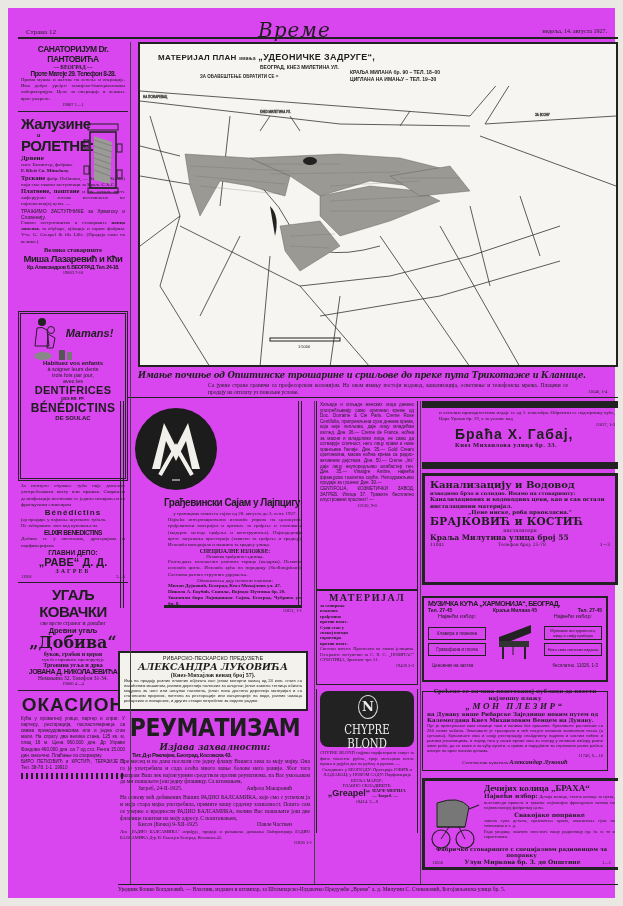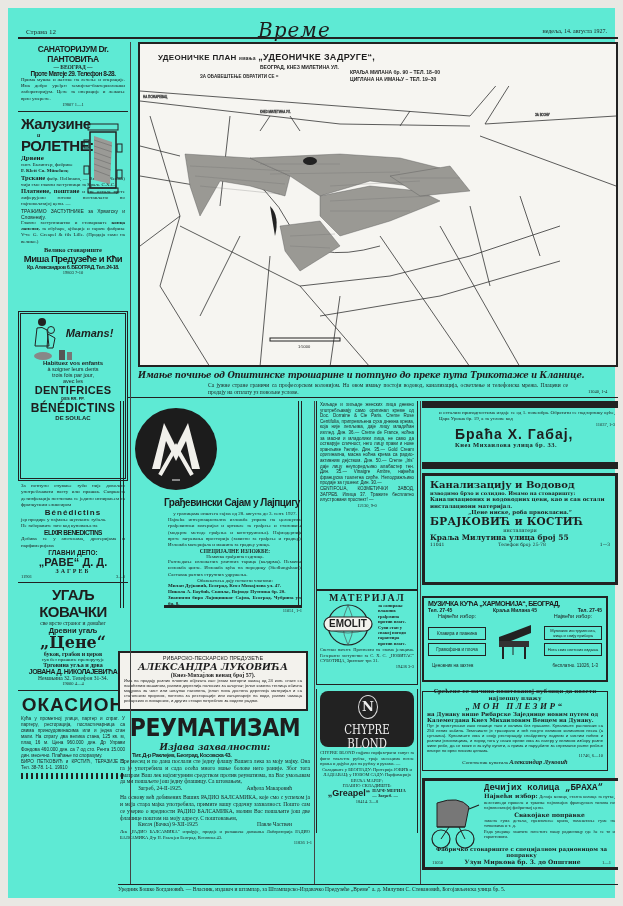--- a/index.html
+++ b/index.html
@@ -1,17 +1,17 @@
 <!DOCTYPE html>
 <html><head>
 <meta charset="utf-8">
 <style>
 *{box-sizing:border-box;margin:0;padding:0}
 body{width:623px;height:906px;background:#e9e8e3;font-family:"Liberation Serif",serif;color:#1e1e1e;position:relative;overflow:hidden}
-.page{position:absolute;left:8px;top:8px;width:607px;height:890px;background:#5eead4}
+.page{position:absolute;left:8px;top:8px;width:607px;height:890px;background:#d946ef}
 .abs{position:absolute}
 .hdr-left{left:18px;top:20px;font-size:7px}
 .hdr-mast{left:250px;top:10px;font-size:20px;font-style:italic;font-family:"DejaVu Serif",serif;letter-spacing:1px}
 .hdr-right{right:8px;top:20px;font-size:6px}
 .hdr-rule{left:10px;top:29px;width:600px;height:2px;background:#222}
 .box{border:1px solid #222;background:#f3f2ed}
 .col-l{left:10px;top:34px;width:110px}
 .t{font-size:5px;line-height:6.2px;text-align:justify}
 .tc{text-align:center}
 .cond{font-family:"Liberation Sans",sans-serif;font-weight:bold;transform-origin:left;letter-spacing:-0.5px}
@@ -68,21 +68,21 @@
       <div style="width:60px">
         <div class="b" style="font-size:7px">Дрвене</div>
         <div class="t">сист. Еклингер, фабрике</div>
         <div class="t b">F. Klett Co. München;</div>
       </div>
       <div class="t"><span class="b" style="font-size:6.5px">Трскане</span> <span>фабр. Hollmann, — Braunau (Чешка) чији смо главни заступници за Краљ. С.Х.С.</span></div>
       <div class="t"><span class="b" style="font-size:6.5px">Платнене, поштане</span> <span>и све остале врсте лиферујемо готово постављено по најповољнијој цени. —</span></div>
       <div class="t" style="font-family:'Liberation Sans',sans-serif">ТРАЖИМО ЗАСТУПНИКЕ за Хрватску и Словенију.</div>
       <div class="t"><span>Главно заступништво и стовариште</span> <span class="b">конца ланеног,</span> <span>за обућаре, ајбације и сараче фабрике V-ve G. Greapel &amp; fils Lille. (Продаја само на велико.)</span></div>
       <div class="tc b" style="font-size:6.5px;margin-top:1px">Велико стовариште</div>
-      <div class="tc cond" style="font-size:9.5px">Миша Предузеће и Кћи</div>
+      <div class="tc cond" style="font-size:9.5px">Миша Лазаревић и Кћи</div>
       <div class="tc cond" style="font-size:5.5px">Кр. Александров 6.  БЕОГРАД.  Тел. 24-18.</div>
       <div class="tc small">19803 7-10</div>
     </div>
     <div style="border:3px double #222;margin:1px 0;padding:2px;height:170px;text-align:center;font-family:'Liberation Sans',sans-serif">
       <div style="display:flex;align-items:center;justify-content:center;gap:3px">
         <span>
             <svg width="30" height="34" viewBox="0 0 30 34">
               <circle cx="9" cy="6" r="4" fill="#222"></circle>
               <path d="M4 12 Q9 10 14 14 L16 30 L2 30 Z" fill="none" stroke="#222"></path>
               <circle cx="18" cy="14" r="3.5" fill="none" stroke="#222"></circle>
@@ -120,40 +120,40 @@
       <div class="small" style="display:flex;justify-content:space-between">
           <span>11901</span>
           <span>3—3</span>
         </div>
     </div>
     <div class="sep"></div>
     <div style="padding:1px 3px;text-align:center">
       <div class="cond" style="font-size:15px;line-height:17px">УГАЉ КОВАЧКИ</div>
       <div style="font-size:5.5px">све врсте страног и домаћег</div>
       <div class="b" style="font-size:7.5px;font-family:'Liberation Sans',sans-serif">Древни угаљ</div>
-      <div class="b" style="font-size:16px;line-height:16px;font-family:'DejaVu Serif',serif">„Цене“</div>
+      <div class="b" style="font-size:16px;line-height:16px;font-family:'DejaVu Serif',serif">„Добива“</div>
       <div class="b" style="font-size:6px">буков, грабов и церов</div>
       <div style="font-size:5px">сув без прашине препоручује</div>
       <div class="b" style="font-size:6px">Трговина угља и дрва</div>
       <div class="cond" style="font-size:7px">ЈОВАНА Д. НИКОЛАЈЕВИЋА</div>
       <div style="font-size:5.5px">Немањина 32.  Телефон 31-34.</div>
       <div class="small">19000 4—4</div>
     </div>
     <div class="sep"></div>
     <div style="padding:1px 3px">
       <div class="tc cond" style="font-size:19px;line-height:22px;letter-spacing:1px">ОКАСИОН</div>
       <div class="t" style="font-family:'Liberation Sans',sans-serif;font-size:4.6px">Кућа у прометној улици, партер и спрат. У партеру, ресторација, посластичарница са свима приноудовинасима или и једна стан мали. На спрату два велика стана, 125 кв. м, плац 16 м. Цена 960.000 дин. Др Управи Фондова 460.000 дин. са 7 од сто. Рента 15.000 дин. месечно. Плаћање по споразуму.</div>
       <div class="t" style="font-family:'Liberation Sans',sans-serif;font-size:4.6px"><span>БИРО ПЕТКОВИЋ и КРСТИЋ, ТЕРАЗИЈЕ 5, Тел. 38-78.</span> <span>1-1. 19910</span></div>
       <div style="height:6px;margin-top:2px;background:repeating-linear-gradient(90deg,#222 0 2px,transparent 2px 5px)"></div>
     </div>
   </div>
 
   <div class="abs map">
     <div class="abs" style="left:18px;top:8px;font-family:'Liberation Sans',sans-serif;font-weight:bold;font-size:8px;letter-spacing:.3px">
-      <span>УДЕОНИЧКЕ ПЛАН</span>
+      <span>МАТЕРИЈАЛ ПЛАН</span>
       <span style="font-size:4.5px">имања</span>
       <span style="font-size:9px">„УДЕОНИЧКЕ ЗАДРУГЕ“,</span>
     </div>
     <div class="abs" style="left:120px;top:20px;font-family:'Liberation Sans',sans-serif;font-weight:bold;font-size:5px">БЕОГРАД, КНЕЗ МИЛЕТИНА УЛ.</div>
     <div class="abs" style="left:60px;top:30px;font-family:'Liberation Sans',sans-serif;font-weight:bold;font-size:4.5px">ЗА ОБАВЕШТЕЊЕ ОБРАТИТИ СЕ =</div>
     <div class="abs" style="left:210px;top:25px;font-family:'Liberation Sans',sans-serif;font-weight:bold;font-size:5px;line-height:6.5px">
       <div>КРАЉА МИЛАНА бр. 90 – ТЕЛ. 18–00</div>
       <div>ЦИГЛАНА НА ИМАЊУ – ТЕЛ. 19–30</div>
     </div>
     <div class="abs" style="left:0;top:42px">
@@ -196,21 +196,21 @@
         <g stroke="#444" stroke-width=".3" font-size="3" fill="#333" font-family="Liberation Sans,sans-serif">
           <text x="3" y="12">НА ПОЖАРЕВАЦ</text>
           <text x="120" y="27">КНЕЗ МИЛЕТИНА УЛ.</text>
           <text x="395" y="30">ЗА ВОЗНУ</text>
         </g>
         <rect x="130" y="252" width="70" height="3" fill="none" stroke="#222"></rect>
         <text x="158" y="262" font-size="4" font-family="Liberation Sans,sans-serif" fill="#222">1:5000</text>
       </svg>
     </div>
   </div>
-  <div class="abs" style="left:130px;top:362px;width:480px;font-size:8.5px;font-weight:bold;font-style:italic;font-family:'DejaVu Serif',serif;white-space:nowrap;letter-spacing:-.3px;overflow:hidden">Имање почиње од Општинске трошарине и потпуно до преке пута Трикотаже и Кланице.</div>
+  <div class="abs" style="left:130px;top:362px;width:480px;font-size:8.5px;font-weight:bold;font-style:italic;font-family:'DejaVu Serif',serif;white-space:nowrap;letter-spacing:-.3px;overflow:hidden">Имање почиње од Општинске трошарине и сршљове до преке пута Трикотаже и Кланице.</div>
   <div class="abs t" style="left:200px;top:374px;width:360px;font-size:5.5px;line-height:7px">Са јужне стране граничи са професорском колонијом. На овом имању постоји водовод, канализација, осветлење и телефонска мрежа. Плацеви се продају на отплату уз повољне услове.</div>
   <div class="abs small" style="left:580px;top:381px">11040, 1-4</div>
   <div class="abs" style="left:120px;top:389px;width:490px;height:1px;background:#222"></div>
 
   <div class="abs" style="left:112px;top:393px;width:182px;height:207px;border-left:4px double #222;border-right:4px double #222">
     <div class="abs" style="left:10px;top:6px">
       <svg width="84" height="84" viewBox="0 0 84 84">
           <circle cx="42" cy="42" r="41" fill="#1c1c1c"></circle>
           <path d="M18 62 L30 16 L42 40 L54 16 L66 62 L58 62 L52 34 L42 54 L32 34 L26 62 Z" fill="#f1f0eb"></path>
           <path d="M26 68 L42 40 L58 68" fill="none" stroke="#f1f0eb" stroke-width="4"></path>
@@ -260,28 +260,20 @@
 
   <div class="abs" style="left:308px;top:393px;width:102px;height:188px;border-left:1px solid #222;border-right:1px solid #222;padding:1px 3px">
     <div class="t" style="font-size:4.5px;line-height:5.6px;font-family:'Liberation Sans',sans-serif">Хиљаде и хиљаде женских лица дневно употребљавају само оригинал креме од Doc. Dorraine &amp; Cie Paris. Creme Rose Centifolia, припремљена суха дневна крема, која није лепљива, даје лицу младићан изглед. Дин. 36.— Creme de France, ноћна за масни и младолики лица, не само да остварује сличност, него лицу прави и нове хранљиве ћелије. Дин. 35.— Gold Cream оригинална, масна ноћна крема са радио-активним дејством. Дин. 50.— Creme „Iris“ даје лицу неупоредљиво алабастер тен. Дин. 35.— Vinaigre Ambre, највећа француска тоалетна сирће. Неподражљиво продаје за гушени: Дин. 30.—</div>
     <div class="t" style="font-size:4.5px;line-height:5.6px;font-family:'Liberation Sans',sans-serif">CENTIFOLIA, КОЗМЕТИЧКИ ЗАВОД, ЗАГРЕБ. Илица 37. Тражите бесплатно илустровани проспект! —</div>
     <div class="tc small">12130, 9-0</div>
   </div>
 
   <div class="abs" style="left:308px;top:581px;width:102px;height:96px;border:1px solid #222;border-top-width:2px;padding:1px 3px">
     <div class="tc b" style="font-size:10px;letter-spacing:1.5px">МАТЕРИЈАЛ</div>
     <div style="display:flex;gap:2px">
-      <div style="position:relative;width:56px;height:44px">
-        <svg width="56" height="44" viewBox="0 0 56 44">
-            <circle cx="28" cy="22" r="20" fill="none" stroke="#222" stroke-width="1.2"></circle>
-            <path d="M10 14 Q28 22 46 14 M8 26 Q28 34 48 26 M28 2 Q18 22 28 42 M28 2 Q38 22 28 42" fill="none" stroke="#444" stroke-width=".6"></path>
-            <rect x="4" y="14" width="48" height="14" rx="7" fill="#f3f2ed" stroke="#222" stroke-width="1.2"></rect>
-          </svg>
-        <div class="abs b" style="left:9px;top:15px;font-size:10px;font-family:'Liberation Sans',sans-serif">EMOLIT</div>
-      </div>
       <div class="small b" style="width:34px">за санирање влажних грађевина против влаге. Суви стан у свакој погоди гарантира против влаге.</div>
     </div>
     <div class="t" style="font-size:4.5px;line-height:5.5px">Светски патент. Проспекти на свима језицима. Генерално заступство за С. Х. С. „НОВИТАС“ СУБОТИЦА, Зринског трг. 31.</div>
     <div class="small" style="text-align:right">19436 3-3</div>
   </div>
 
   <div class="abs" style="left:308px;top:681px;width:102px;height:144px;padding:2px 3px;border-left:1px solid #222;border-right:1px solid #222">
     <div style="background:#222;border-radius:8px;height:56px;position:relative;color:#eee;text-align:center">
       <div style="position:absolute;left:38px;top:4px;width:20px;height:24px;border:1.5px solid #ddd;border-radius:50%;font-size:13px;font-weight:bold;line-height:22px;font-family:'DejaVu Serif',serif">N</div>
       <div style="position:absolute;left:0;right:0;top:32px;font-size:12px;font-family:'DejaVu Serif',serif;transform:scaleX(.85)">CHYPRE BLOND</div>
@@ -369,21 +361,21 @@
     <div class="abs" style="left:4px;top:14px">
       <svg width="52" height="56" viewBox="0 0 52 56">
           <path d="M8 8 Q30 0 40 12 L36 32 L8 32 Z" fill="#777" stroke="#222"></path>
           <path d="M40 14 L50 10" stroke="#222" stroke-width="1.2"></path>
           <circle cx="12" cy="44" r="9" fill="none" stroke="#222" stroke-width="1.2"></circle>
           <circle cx="36" cy="44" r="9" fill="none" stroke="#222" stroke-width="1.2"></circle>
           <path d="M8 32 L36 32 M12 44 L20 32 M36 44 L30 32" stroke="#222"></path>
         </svg>
     </div>
     <div style="margin-left:56px">
-      <div class="b" style="font-size:9px;font-family:Liberation Mono, monospace">Дечијих колица „БРАХА“</div>
+      <div class="b" style="font-size:9px;font-family:Liberation Serif, serif">Дечијих колица „БРАХА“</div>
       <div class="t" style="font-size:4.5px;line-height:5.5px"><span class="b" style="font-size:6px;font-family:'DejaVu Serif',serif">Највећи избор:</span> <span>Дечија колица, стазна колица за путке, велосипеди приколе и тркачке најновијих француских типова по најповољнијој фабричкој цени.</span></div>
       <div class="tc b" style="font-size:6px;font-family:'DejaVu Serif',serif">Свакојаке поправке</div>
       <div class="t" style="font-size:4.5px;line-height:5.5px">замена гума детаља, превлачење крила, намештање гуме на точковима и т. д.</div>
       <div class="t" style="font-size:4.5px;line-height:5.5px">Рада уверице заштите посетите нашу радионицу где ће се то и гарантовати.</div>
     </div>
     <div class="tc b" style="font-size:5.5px;margin-top:6px;font-family:'DejaVu Serif',serif">Фабричко стовариште с специјалном радионицом за поправку</div>
     <div style="display:flex;justify-content:space-between;align-items:baseline;padding:0 4px">
       <span class="small">11050</span>
       <span class="b" style="font-size:6px;font-family:'DejaVu Serif',serif">Узун Миркова бр. 3. до Општине</span>
       <span class="small">1—1</span>

